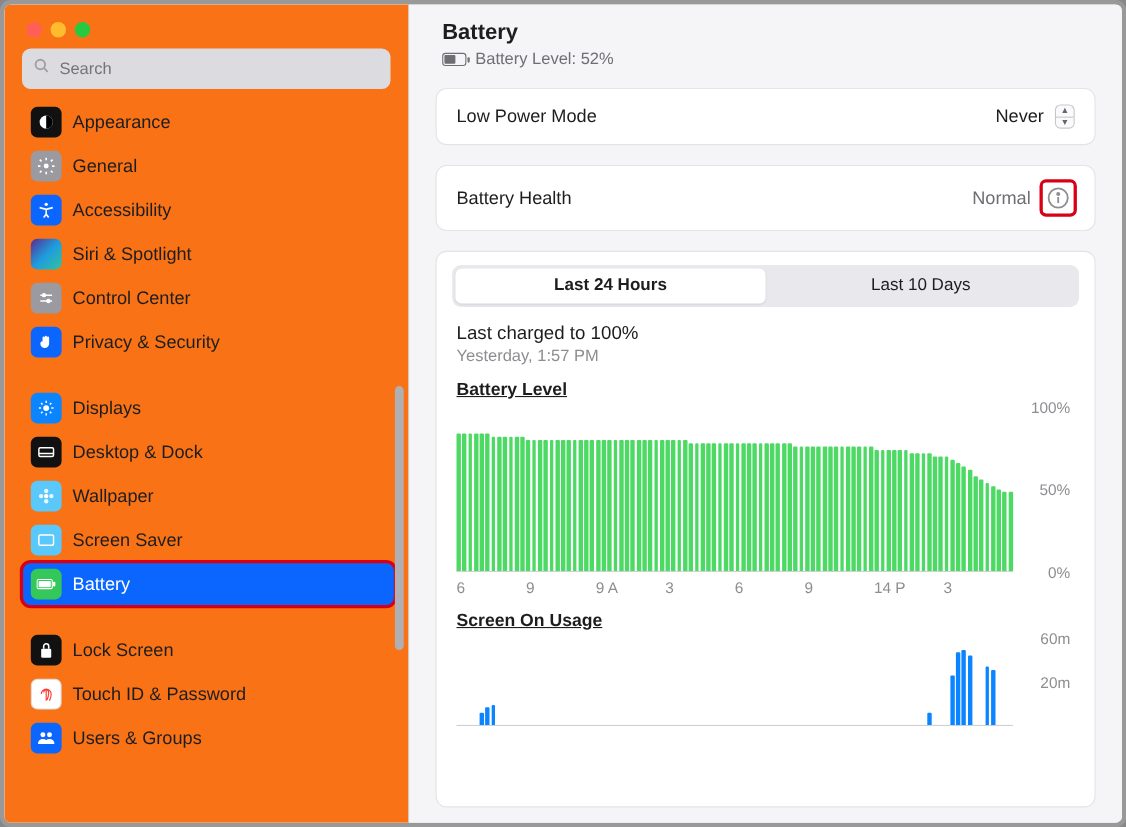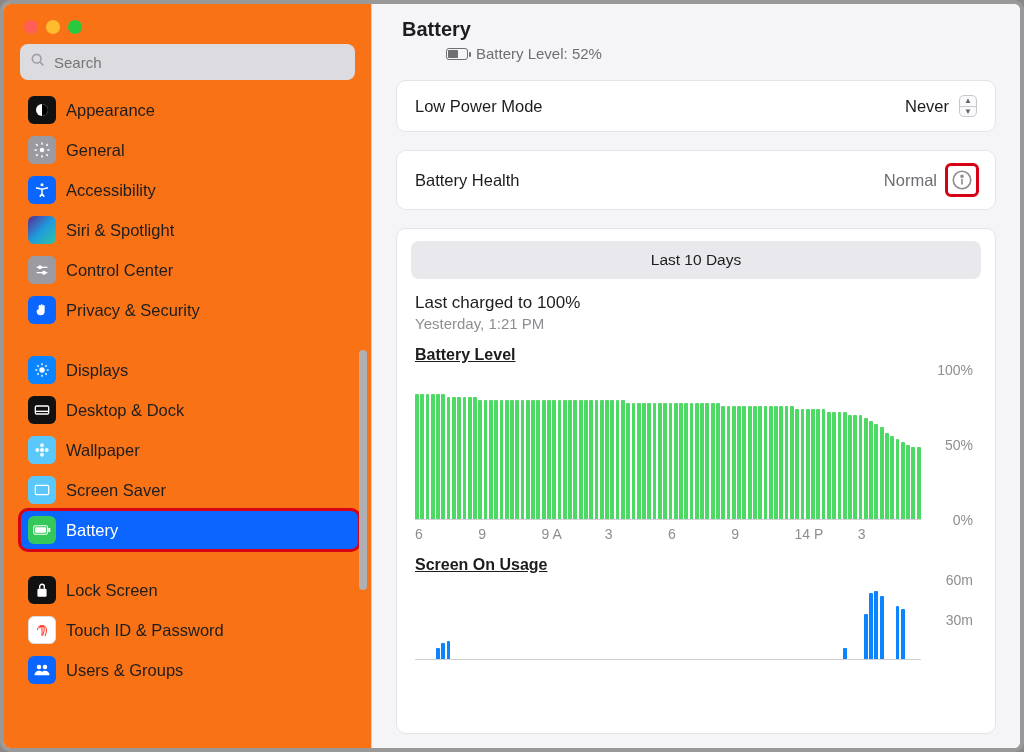--- a/index.html
+++ b/index.html
@@ -20,21 +20,21 @@
   .item.selected { background: #0a66ff; color: #fff; }
   .item .icon { width: 28px; height: 28px; border-radius: 6px; display: flex; align-items: center; justify-content: center; flex-shrink: 0; color: #fff; }
   .item .label { font-size: 16.5px; color: #1d1d1f; }
   .item.selected .label { color: #fff; }
   .highlight-red { outline: 3px solid #d70015; outline-offset: -1px; }
   .scroll-thumb { position: absolute; right: 4px; top: 260px; width: 8px; height: 240px; background: #b0b0b4; border-radius: 4px; }
 
   .content { flex: 1; padding: 14px 24px; overflow: hidden; display: flex; flex-direction: column; gap: 18px; background: #f5f5f7; }
   .header { padding-left: 6px; }
   .header h1 { font-size: 20px; font-weight: 700; color: #1d1d1f; }
-  .header .sub { display: flex; align-items: center; gap: 8px; color: #6e6e73; font-size: 15px; margin-top: 4px; margin-left: 44px; }
+  .header .sub { display: flex; align-items: center; gap: 8px; color: #6e6e73; font-size: 15px; margin-top: 4px; }
   .bat-mini { width: 22px; height: 12px; border: 1.5px solid #6e6e73; border-radius: 3px; position: relative; }
   .bat-mini::after { content:''; position:absolute; right:-4px; top:3px; width:2.5px; height:5px; background:#6e6e73; border-radius:1px; }
   .bat-mini .fill { position:absolute; left:1px; top:1px; bottom:1px; width:48%; background:#6e6e73; border-radius:1px; }
 
   .card { background: #fff; border: 1px solid #e4e4e8; border-radius: 10px; }
   .row { display: flex; align-items: center; justify-content: space-between; padding: 14px 18px; font-size: 16.5px; color: #1d1d1f; }
   .row .right { display: flex; align-items: center; gap: 10px; color: #6e6e73; }
   .stepper { width: 18px; height: 22px; border: 1px solid #c8c8cc; border-radius: 5px; display: flex; flex-direction: column; background: #fafafc; }
   .stepper div { flex:1; display:flex; align-items:center; justify-content:center; font-size:8px; color:#666; }
   .stepper div:first-child { border-bottom:1px solid #c8c8cc; }
@@ -266,26 +266,27 @@
                 <circle cx="12" cy="8" r="1.1" fill="#8e8e92"></circle>
                 <line x1="12" y1="11" x2="12" y2="17"></line>
               </svg>
           </div>
         </div>
       </div>
     </div>
 
     <div class="card" style="flex:1; overflow:hidden">
       <div class="seg">
+        <div class="tab active">Last 24 Hours</div>
         <div class="tab">Last 10 Days</div>
       </div>
 
       <div class="charge-info">
         <div class="t1">Last charged to 100%</div>
-        <div class="t2">Yesterday, 1:21 PM</div>
+        <div class="t2">Yesterday, 1:57 PM</div>
       </div>
 
       <div class="chart-sec">
         <div class="chart-title">Battery Level</div>
         <div class="chart-box">
           <div class="chart-plot">
             <div class="bars" id="bars-level">
                 <div class="b" style="height: 84%; background: rgb(76, 217, 100);"></div>
                 <div class="b" style="height: 84%; background: rgb(76, 217, 100);"></div>
                 <div class="b" style="height: 84%; background: rgb(76, 217, 100);"></div>
@@ -500,19 +501,19 @@
                 <div class="b" style="height: 0%; background: transparent;"></div>
                 <div class="b" style="height: 66.6667%; background: rgb(10, 132, 255);"></div>
                 <div class="b" style="height: 63.3333%; background: rgb(10, 132, 255);"></div>
                 <div class="b" style="height: 0%; background: transparent;"></div>
                 <div class="b" style="height: 0%; background: transparent;"></div>
                 <div class="b" style="height: 0%; background: transparent;"></div>
               </div>
           </div>
           <div class="yaxis">
             <div class="yl" style="top:0%">60m</div>
-            <div class="yl" style="top:50%">30m</div>
+            <div class="yl" style="top:50%">20m</div>
           </div>
         </div>
       </div>
     </div>
   </div>
 </div>
 
 </body></html>

